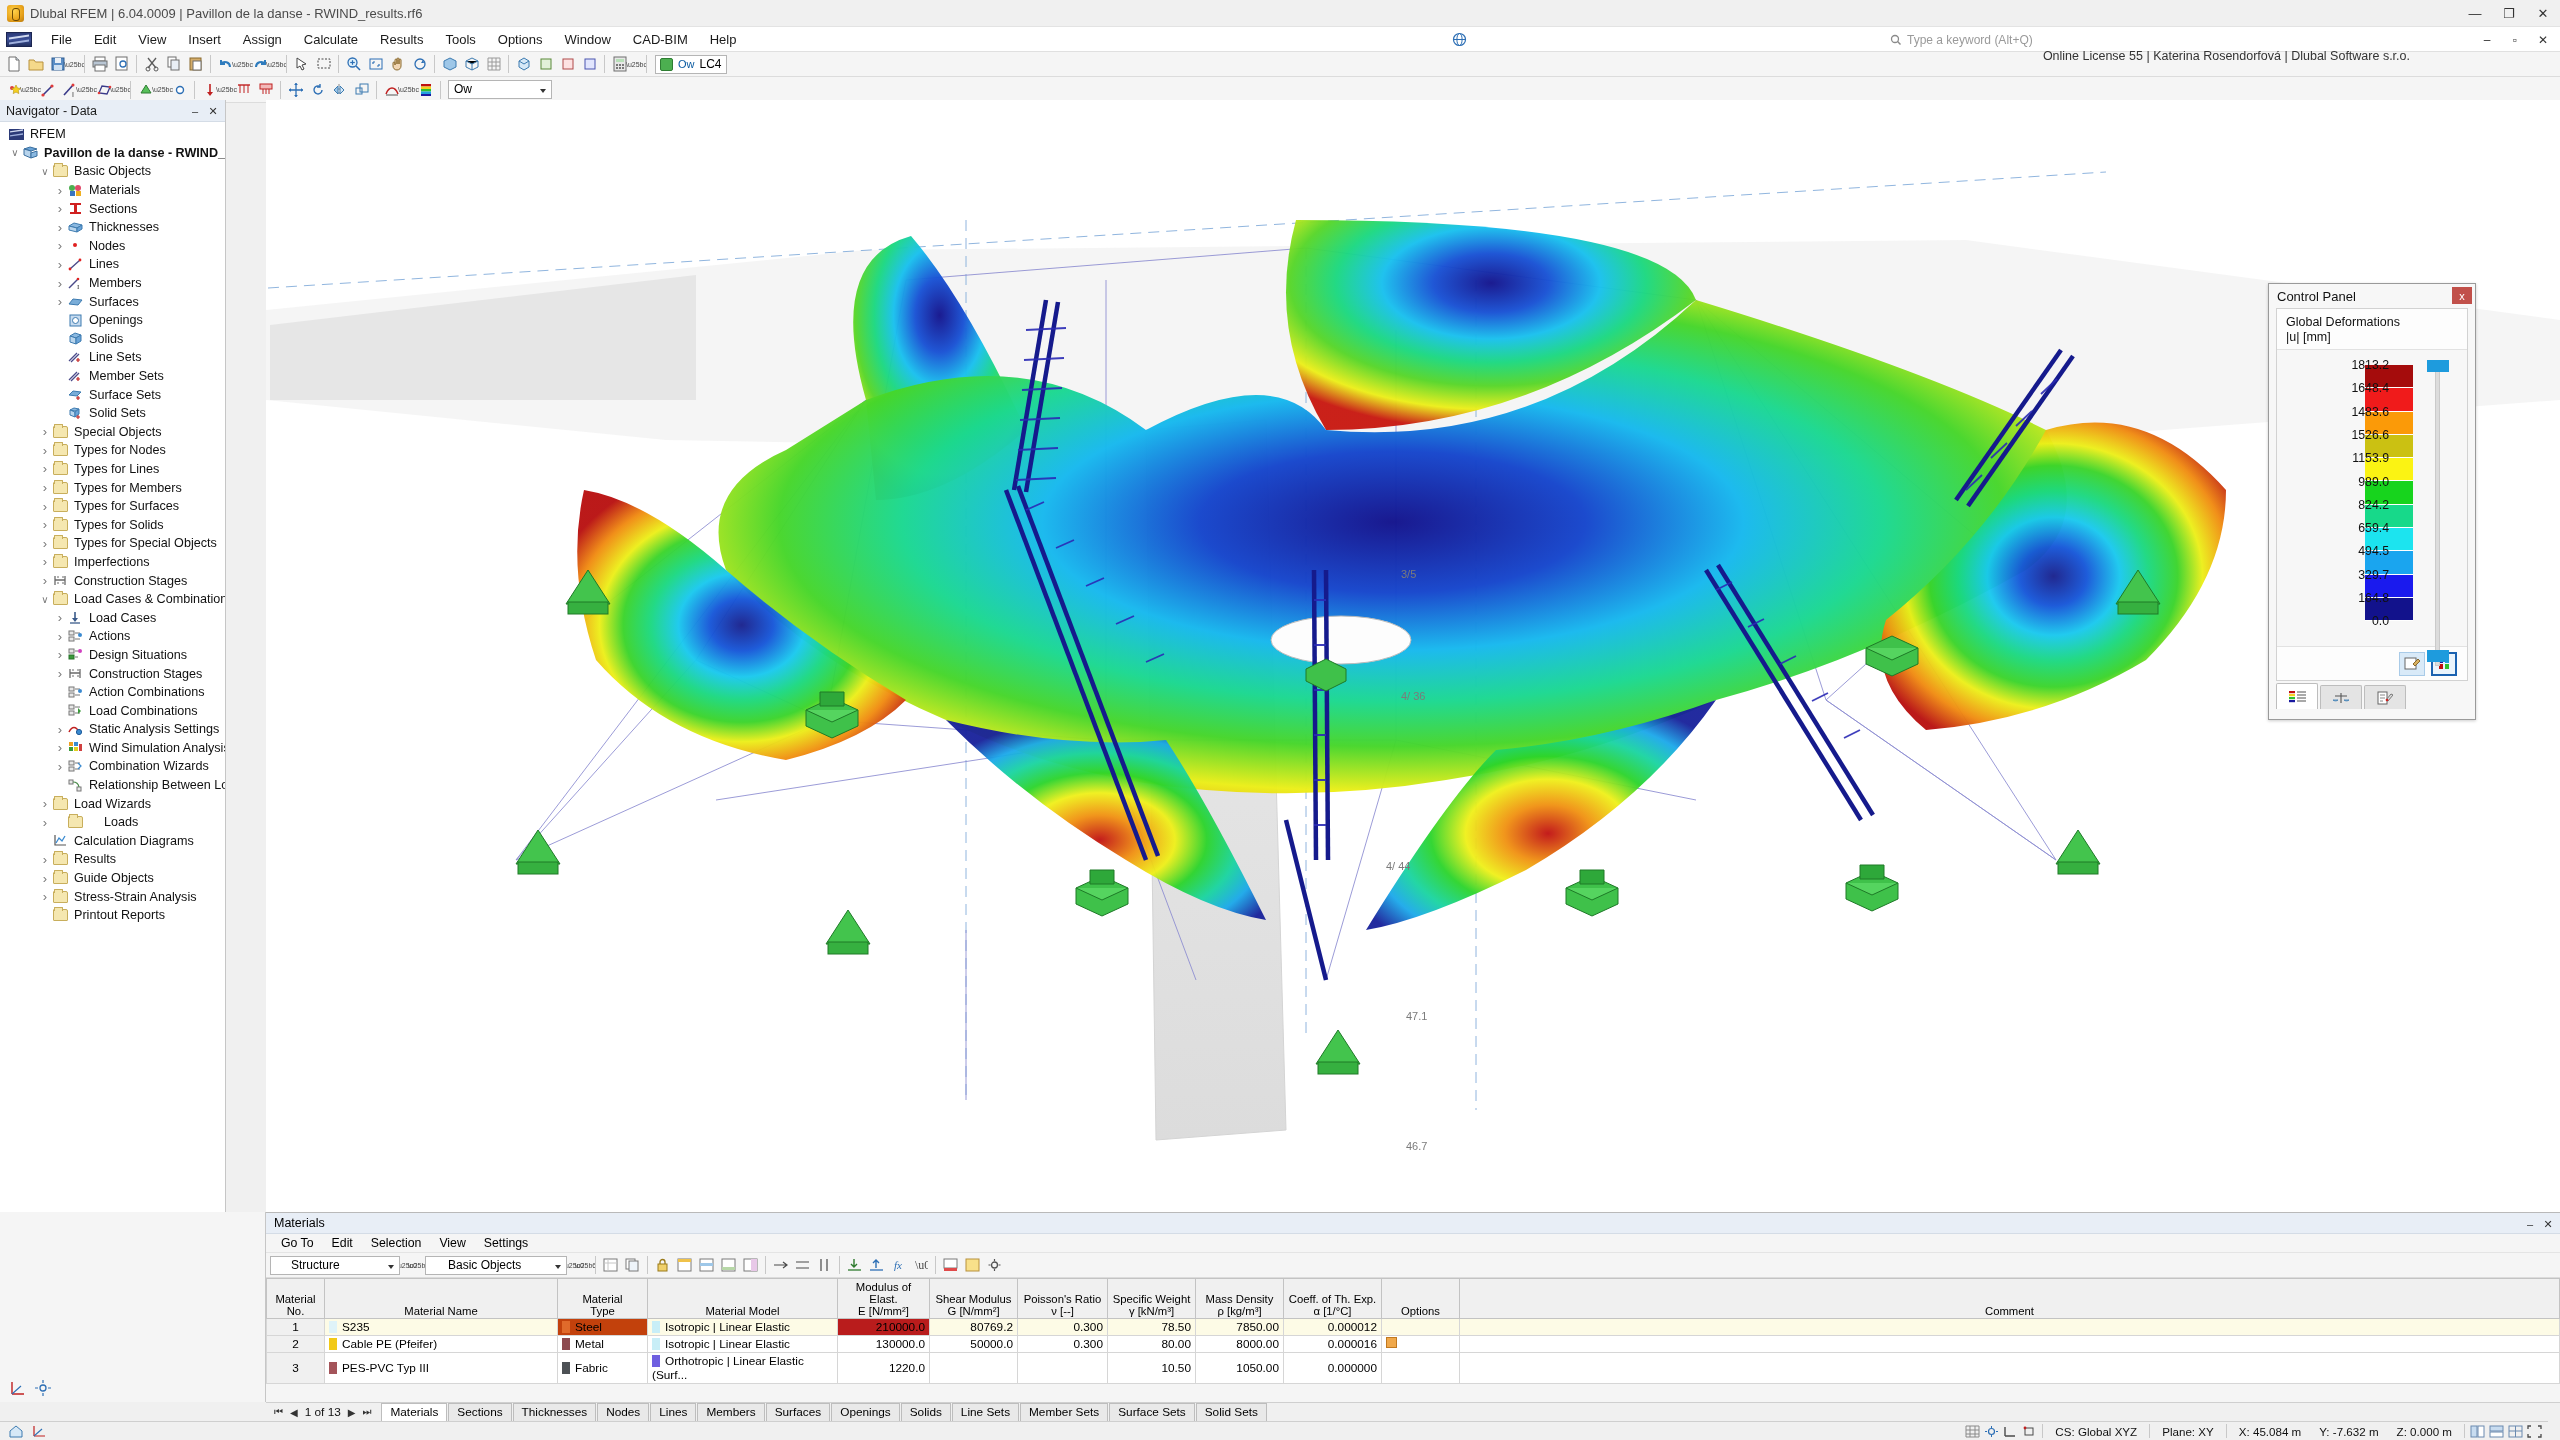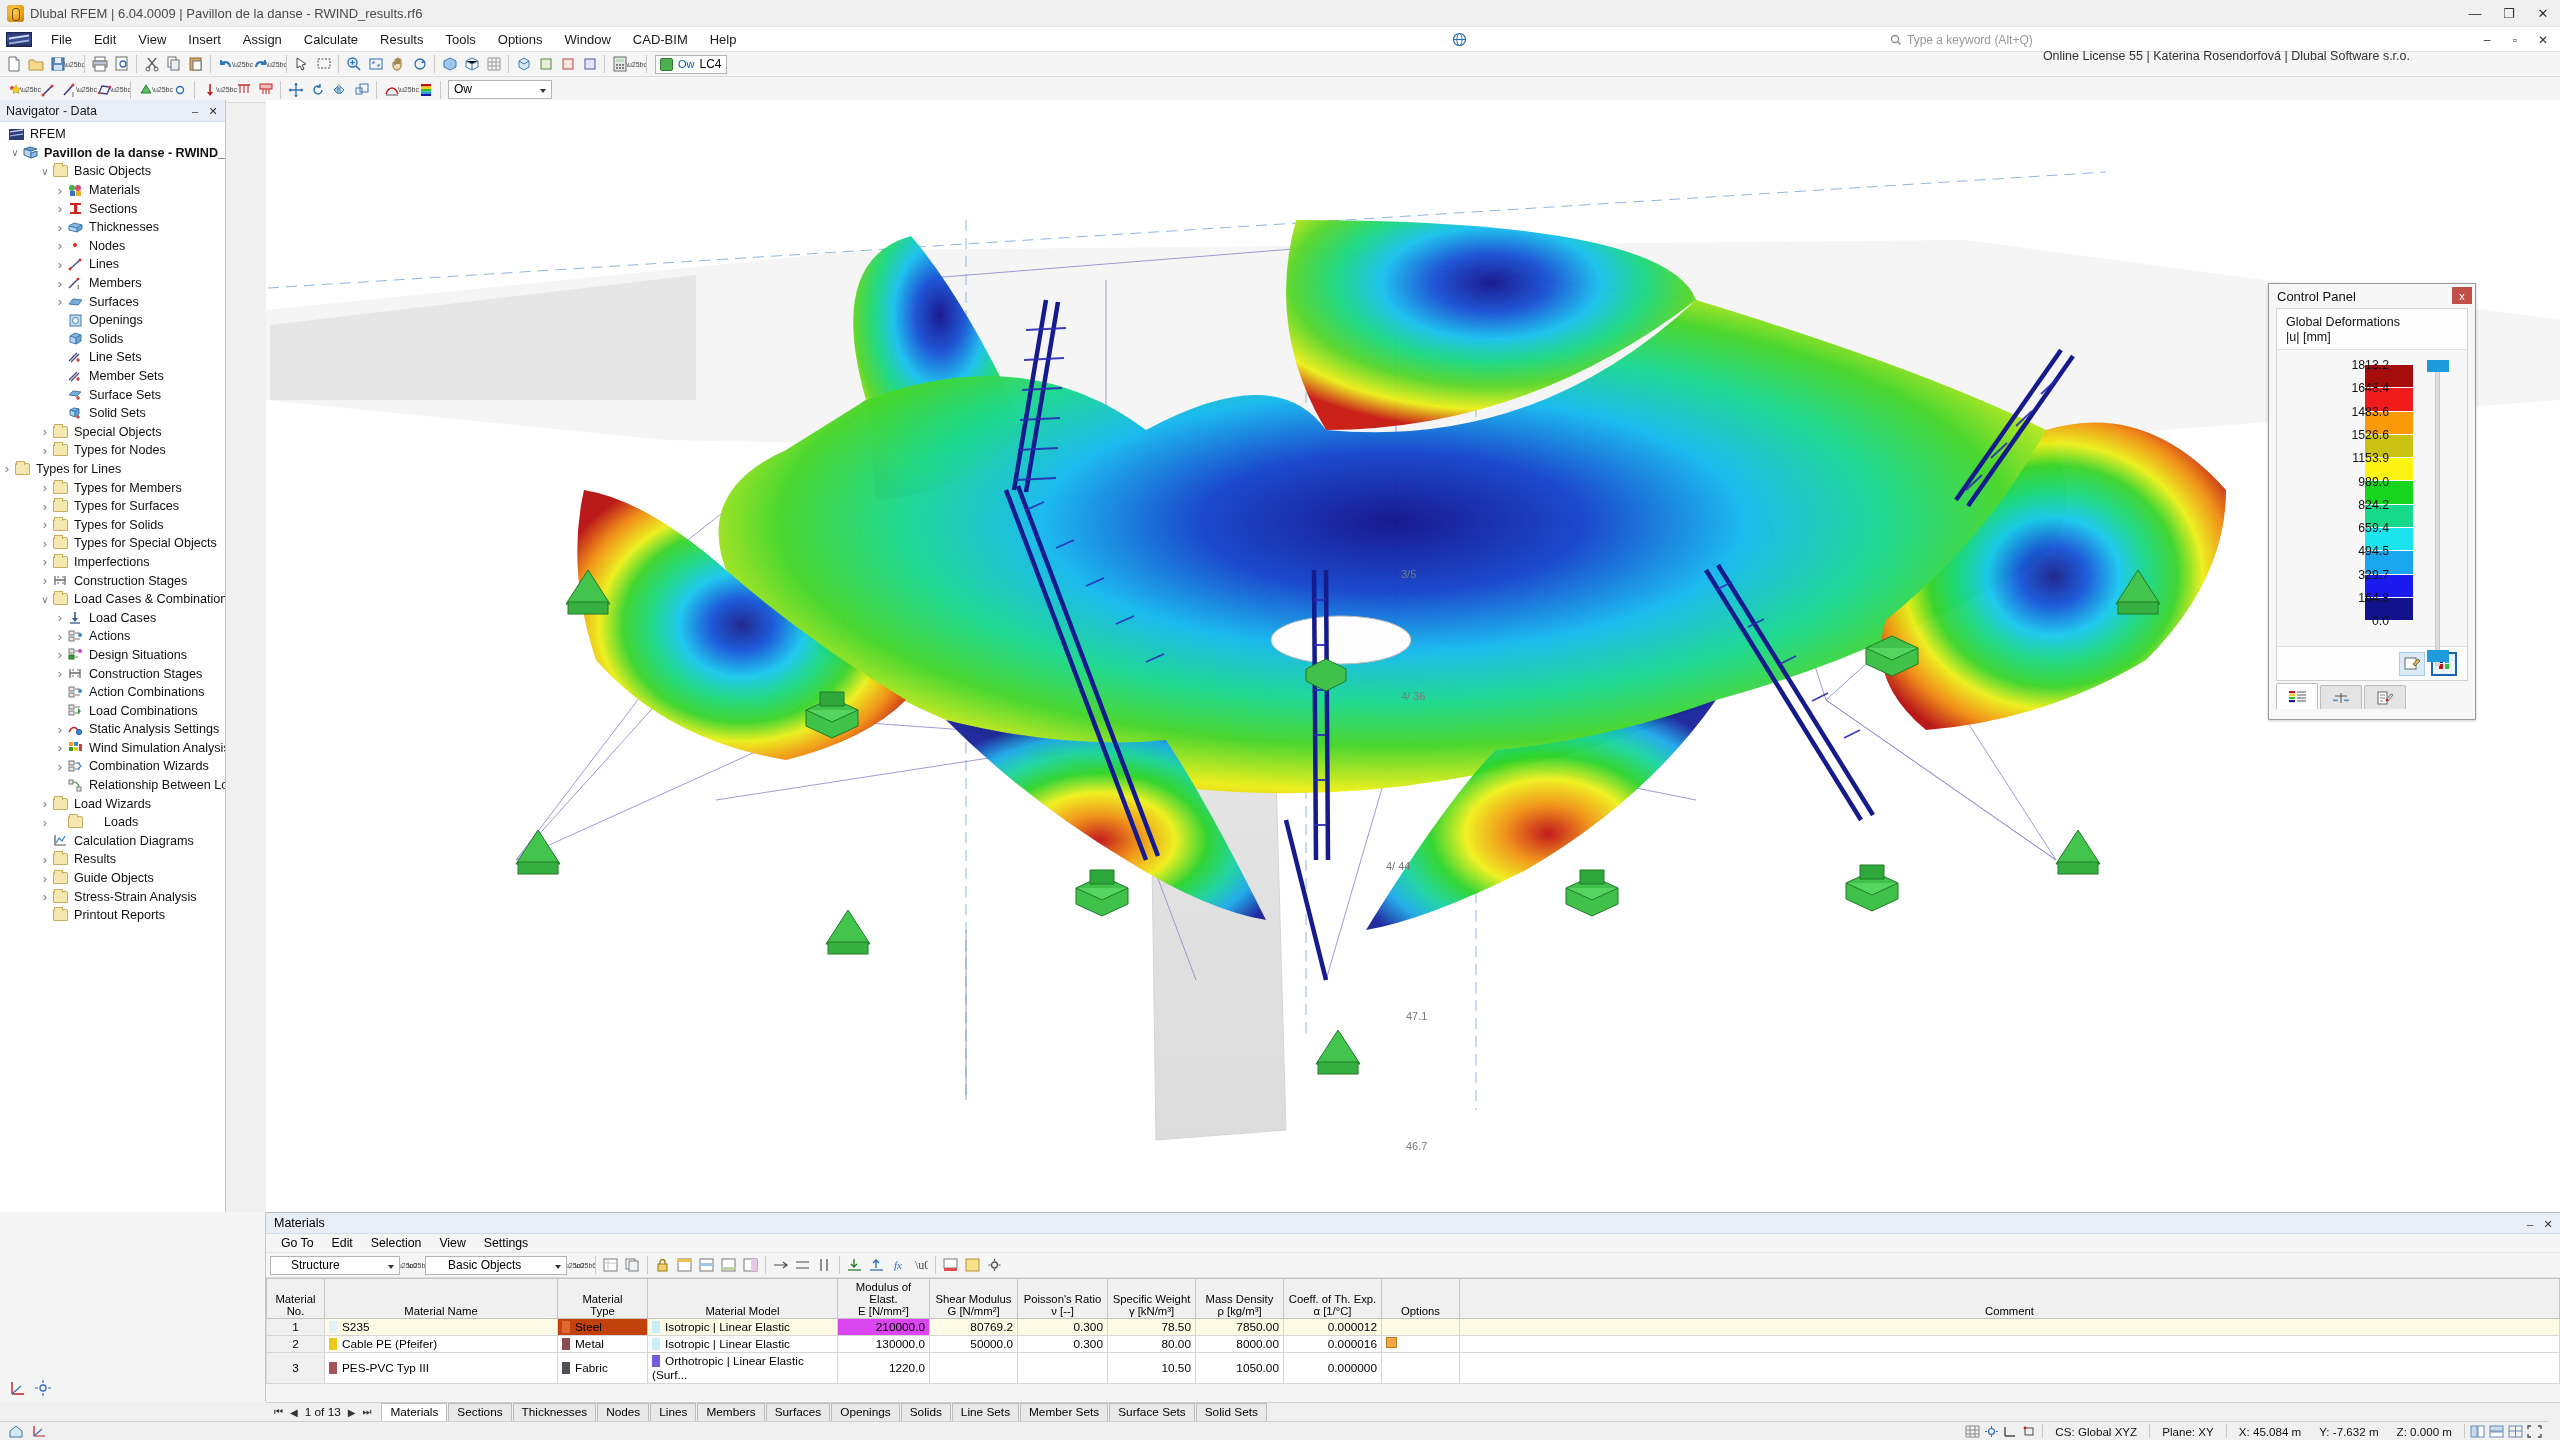--- a/index.html
+++ b/index.html
@@ -678,21 +678,21 @@
             </span>
             <span class="nlabel">Special Objects</span>
           </div>
           <div class="node" style="padding-left: 38px;">
             <span class="exp closed"></span>
             <span class="nico">
               <span class="folder"></span>
             </span>
             <span class="nlabel">Types for Nodes</span>
           </div>
-          <div class="node" style="">
+          <div class="node" style="padding-left: 38px;">
             <span class="exp closed"></span>
             <span class="nico">
               <span class="folder"></span>
             </span>
             <span class="nlabel">Types for Lines</span>
           </div>
           <div class="node" style="padding-left: 38px;">
             <span class="exp closed"></span>
             <span class="nico">
               <span class="folder"></span>
@@ -1422,21 +1422,21 @@
               <div>Comment</div>
             </th>
         </tr>
       </thead>
       <tbody id="table-body">
           <tr class="r1">
             <td class="rownum" style="background: rgb(253, 251, 230);">1</td>
             <td class="mname-cell" style="background: rgb(253, 251, 230);"><span class="swatch" style="background:#dff3f8"></span><span>S235</span></td>
             <td style="background: #c2410c;"><span class="swatch" style="background:#e06a2b"></span><span>Steel</span></td>
             <td style="background: rgb(253, 251, 230);"><span class="swatch" style="background:#c8eef7"></span><span>Isotropic | Linear Elastic</span></td>
-            <td class="num" style="background: #d946ef;">210000.0</td>
+            <td class="num" style="background: #b91c1c;">210000.0</td>
             <td class="num" style="background: rgb(253, 251, 230);">80769.2</td>
             <td class="num" style="background: rgb(253, 251, 230);">0.300</td>
             <td class="num" style="background: rgb(253, 251, 230);">78.50</td>
             <td class="num" style="background: rgb(253, 251, 230);">7850.00</td>
             <td class="num" style="background: rgb(253, 251, 230);">0.000012</td>
             <td style="background: rgb(253, 251, 230);"></td>
             <td style="background: rgb(253, 251, 230);"></td>
           </tr>
           <tr class="">
             <td class="rownum">2</td>

